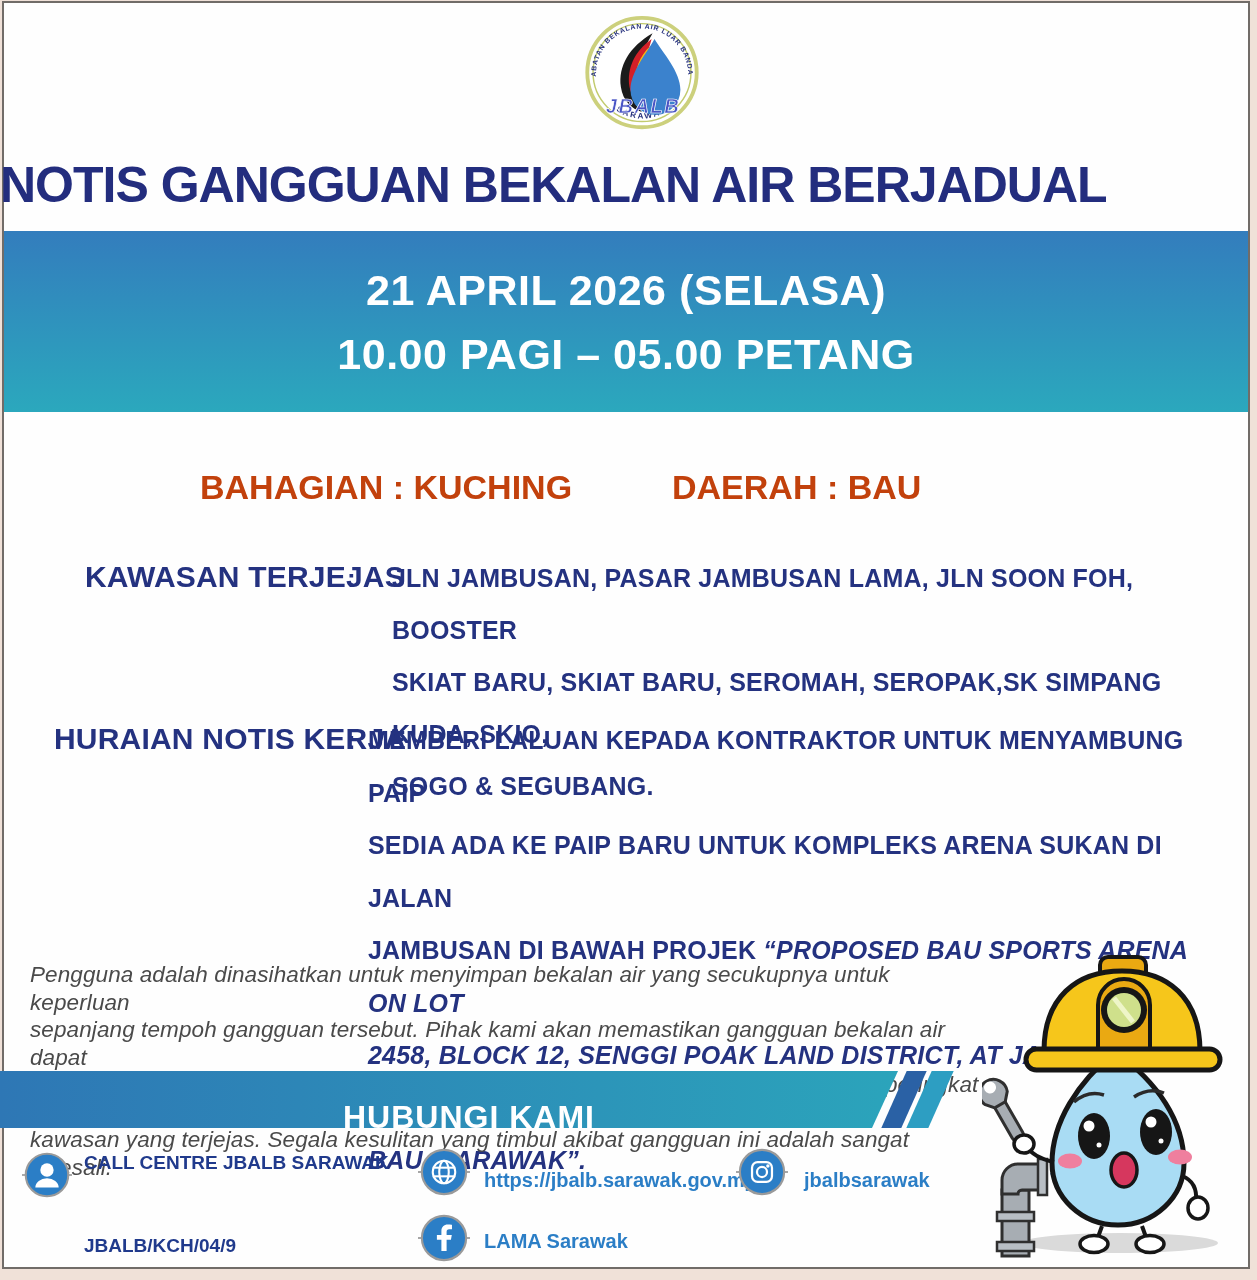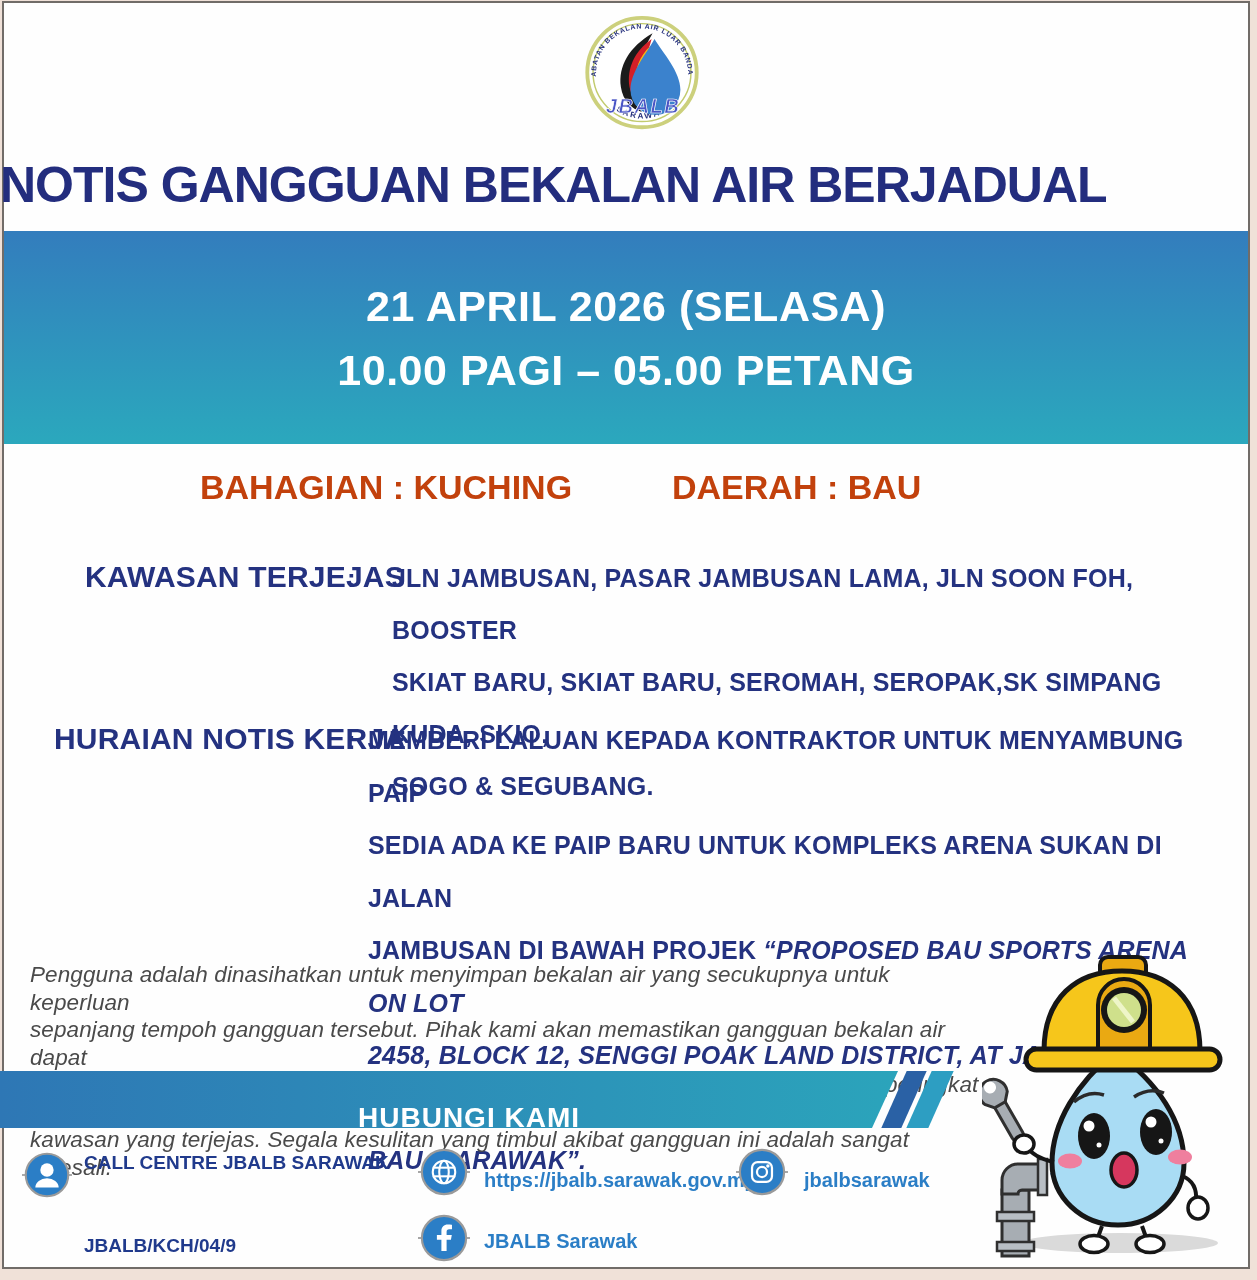--- a/index.html
+++ b/index.html
@@ -15,21 +15,21 @@
     position:absolute; left:2px; top:1px; width:1248px; height:1268px;
     background:#fefefe; border:2px solid #716c68;
   }
   .logo { position:absolute; left:570px; top:14px; width:144px; height:120px; }
   .title {
     position:absolute; left:0; top:156px; width:1067px;
     text-align:center; font-size:50px; font-weight:bold; letter-spacing:-1px;
     color:#232d7e; white-space:nowrap;
   }
   .date-banner {
-    position:absolute; left:4px; top:231px; width:1244px; height:213px;
+    position:absolute; left:4px; top:231px; width:1244px; height:181px;
     background:linear-gradient(180deg,#337dbd 0%,#2ba8bd 100%);
     display:flex; align-items:center; justify-content:center;
   }
   .date-banner .lines {
     color:#ffffff; font-size:43px; font-weight:bold; text-align:center;
     white-space:pre-line; line-height:64px; letter-spacing:0.5px;
   }
   .region-row { position:absolute; left:0; top:468px; width:1257px; height:44px;
     color:#c2410c; font-size:34px; font-weight:bold; }
   .bahagian { position:absolute; left:200px; top:0; }
@@ -55,21 +55,21 @@
     line-height:27.5px; white-space:pre-line; letter-spacing:0.1px;
   }
 
   .hubungi-banner {
     position:absolute; left:0; top:1071px; width:898px; height:57px;
     background:linear-gradient(90deg,#2e77b5 0%,#2ba4bb 100%);
     clip-path:polygon(0 0,100% 0,calc(100% - 26px) 100%,0 100%);
     display:flex; align-items:center; justify-content:center;
   }
   .hubungi-banner .heading {
-    color:#ffffff; font-size:28px; font-weight:bold; letter-spacing:1px; padding-left:40px;margin-top:36px;
+    color:#ffffff; font-size:32px; font-weight:bold; letter-spacing:1px; padding-left:40px;margin-top:36px;
   }
   .stripe { position:absolute; top:1071px; height:57px; transform:skewX(-24deg); }
   .stripe-1 { left:894px; width:20px; background:#2a61a5; }
   .stripe-2 { left:919px; width:22px; background:#2d9ec2; }
 
   .contact-icon { position:absolute; }
   .contact-text-navy { position:absolute; color:#203a8c; font-weight:bold; font-size:19px; line-height:25px; }
   .contact-text-blue { position:absolute; color:#2b7ec6; font-weight:bold; font-size:20px; }
   .icon-call      { left:22px;  top:1150px; width:50px; height:50px; }
   .call-text      { left:84px;  top:1150px; }
@@ -173,21 +173,21 @@
     </g>
   </svg>
   <div class="contact-text-blue website-text">https://jbalb.sarawak.gov.my/</div>
 
   <svg class="contact-icon icon-facebook" viewBox="0 0 60 60">
     <line x1="0" y1="30" x2="7" y2="30" stroke="#999" stroke-width="2"></line>
     <line x1="53" y1="30" x2="60" y2="30" stroke="#999" stroke-width="2"></line>
     <circle cx="30" cy="30" r="25.5" fill="#2b7ec6" stroke="#9a9a9a" stroke-width="2.5"></circle>
     <path d="M33 45 v-13 h5 l1-5.5 h-6 v-3.5 c0-2 .8-3 3-3 h3.2 V14.8 C38 14.6 36 14.5 34.4 14.5 c-4.4 0-7.4 2.7-7.4 7.6 v4.4 h-5.2 V32 H27 v13 Z" fill="#ffffff"></path>
   </svg>
-  <div class="contact-text-blue facebook-text">JBALB Sarawak</div>
+  <div class="contact-text-blue facebook-text">LAMA Sarawak</div>
 
   <svg class="contact-icon icon-instagram" viewBox="0 0 60 60">
     <line x1="0" y1="30" x2="7" y2="30" stroke="#999" stroke-width="2"></line>
     <line x1="53" y1="30" x2="60" y2="30" stroke="#999" stroke-width="2"></line>
     <circle cx="30" cy="30" r="25.5" fill="#2b7ec6" stroke="#9a9a9a" stroke-width="2.5"></circle>
     <g stroke="#ffffff" stroke-width="2.6" fill="none">
       <rect x="18.5" y="18.5" width="23" height="23" rx="6.5"></rect>
       <circle cx="30" cy="30" r="5.8"></circle>
     </g>
     <circle cx="36.8" cy="23.2" r="2" fill="#ffffff"></circle>

